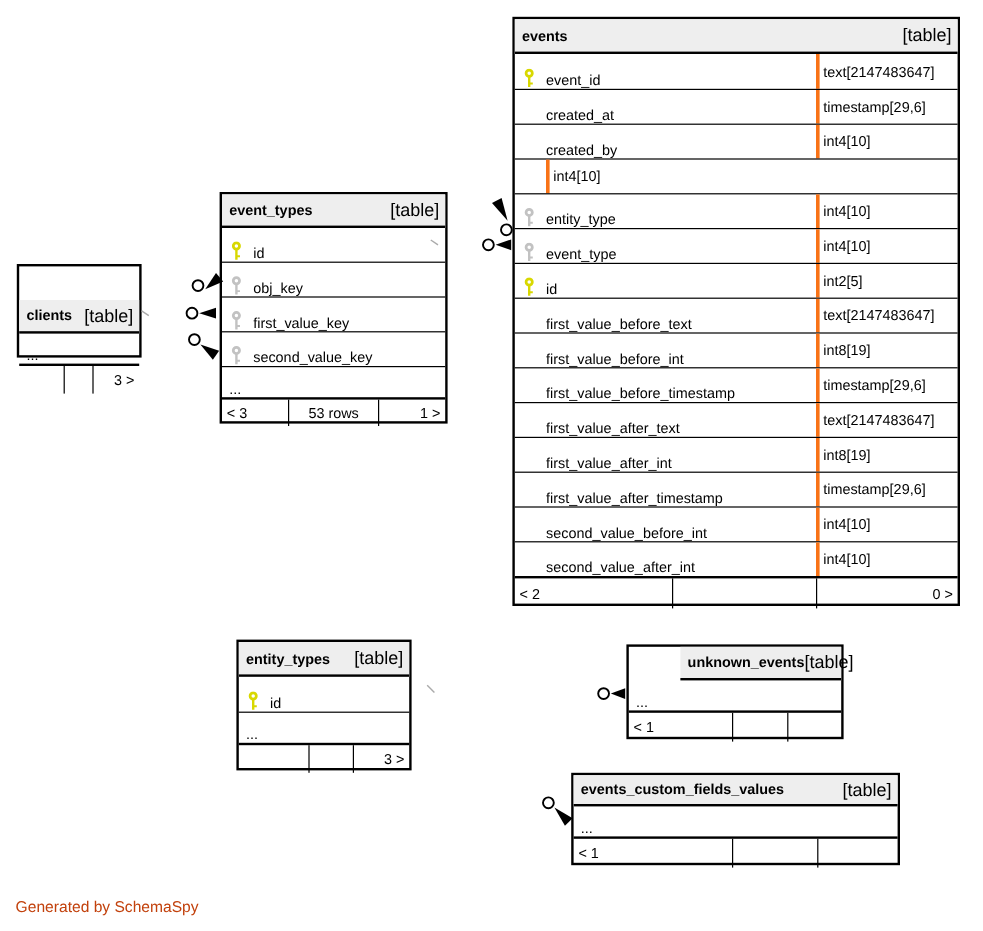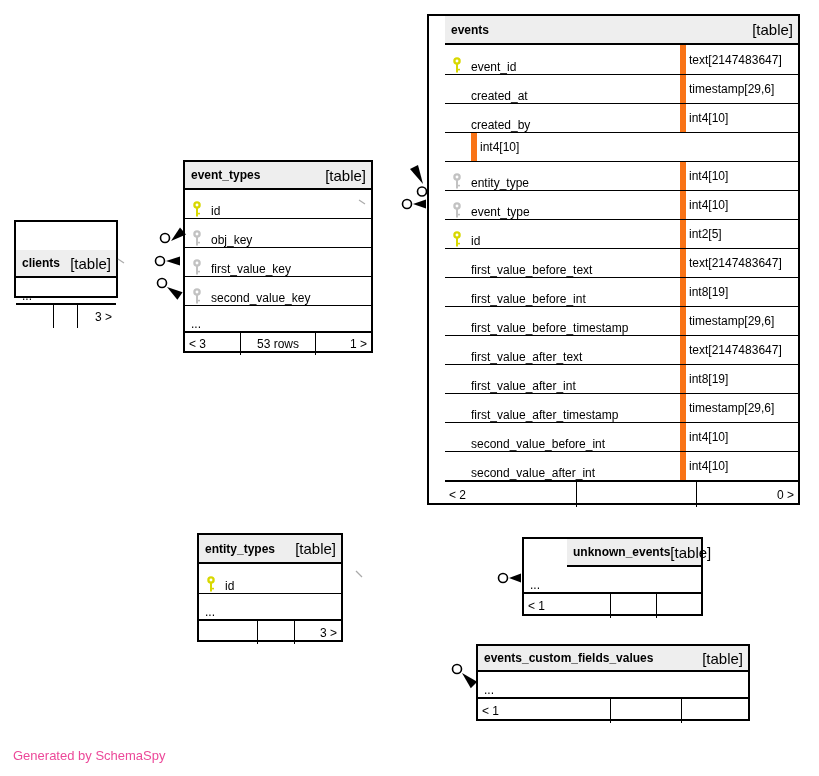--- a/index.html
+++ b/index.html
@@ -7,34 +7,34 @@
           font-family:"Liberation Sans",sans-serif;color:#000;}
   .tbl{position:absolute;background:#fff;border:2px solid #000;display:flex;flex-direction:column;box-sizing:border-box;}
   .hd{background:#eeeeee;border-bottom:2px solid #000;display:flex;justify-content:space-between;
       align-items:center;padding:0 5px 0 6px;box-sizing:border-box;flex:0 0 auto;}
   .hd .t{font-weight:bold;font-size:12px;}
   .hd .tag{font-size:15px;}
   .r{display:flex;align-items:flex-end;box-sizing:border-box;flex:0 0 auto;font-size:12px;}
   .r + .r{border-top:1px solid #000;}
   .kc{width:26px;flex:0 0 26px;display:flex;align-items:center;padding-left:7px;box-sizing:border-box;}
   .nm{flex:1;white-space:nowrap;overflow:hidden;}
-  .tp{width:118px;flex:0 0 118px;border-left:6px solid #f97316;align-self:stretch;display:flex;
+  .tp{width:118px;flex:0 0 118px;border-left:3px solid #f97316;align-self:stretch;display:flex;
       align-items:center;padding-left:3px;box-sizing:border-box;white-space:nowrap;}
   .ell{padding-left:6px;border-top:1px solid #000;}
   .ft{display:flex;border-top:2px solid #000;margin-top:auto;box-sizing:border-box;flex:0 0 auto;font-size:12px;}
   .fc{display:flex;align-items:center;padding:0 4px;box-sizing:border-box;}
   .fc + .fc{border-left:1px solid #000;}
   .fc.right{justify-content:flex-end;}
   .fc.center{justify-content:center;}
   .key{display:inline-flex;width:10px;height:17px;}
   .key svg{width:10px;height:17px;}
   .pk{color:#d8d800;}
   .fk{color:#c2c2c2;}
   
-  .tbl-events{left:427px;top:14px;width:373px;height:491px;padding-left:16px;}
+  .tbl-events{left:427px;top:14px;width:373px;height:491px;}
   .tbl-events .hd{height:29px;}
   .tbl-events .r{height:29px;}
   .tbl-events .ft{height:27px;}
   .tbl-events .f1{width:131px;flex:0 0 131px;}
   .tbl-events .f2{width:120px;flex:0 0 120px;}
   .tbl-events .f3{flex:1;}
   .tbl-event-types{left:183px;top:160px;width:190px;height:193px;}
   .tbl-event-types .hd{height:28px;}
   .tbl-event-types .r{height:29px;}
   .tbl-event-types .r.first{height:28px;}
@@ -66,21 +66,21 @@
   .tbl-unknown-events .f2{width:46px;flex:0 0 46px;}
   .tbl-unknown-events .f3{flex:1;}
   .tbl-ecfv{left:476px;top:644px;width:274px;height:77px;}
   .tbl-ecfv .hd{height:26px;}
   .tbl-ecfv .ell{height:25px;border-top:none;}
   .tbl-ecfv .ft{height:26px;}
   .tbl-ecfv .f1{width:132px;flex:0 0 132px;}
   .tbl-ecfv .f2{width:71px;flex:0 0 71px;}
   .tbl-ecfv .f3{flex:1;}
   .overlay{position:absolute;left:0;top:0;width:819px;height:776px;pointer-events:none;}
-  .note{position:absolute;left:13px;top:748px;font-size:13px;color:#ec4899;}
+  .note{position:absolute;left:13px;top:748px;font-size:13px;color:#c2410c;}
 </style>
 </head>
 <body>
 
 <div class="canvas">
 
   <div class="tbl tbl-events">
     <div class="hd">
       <span class="t">events</span>
       <span class="tag">[table]</span>

